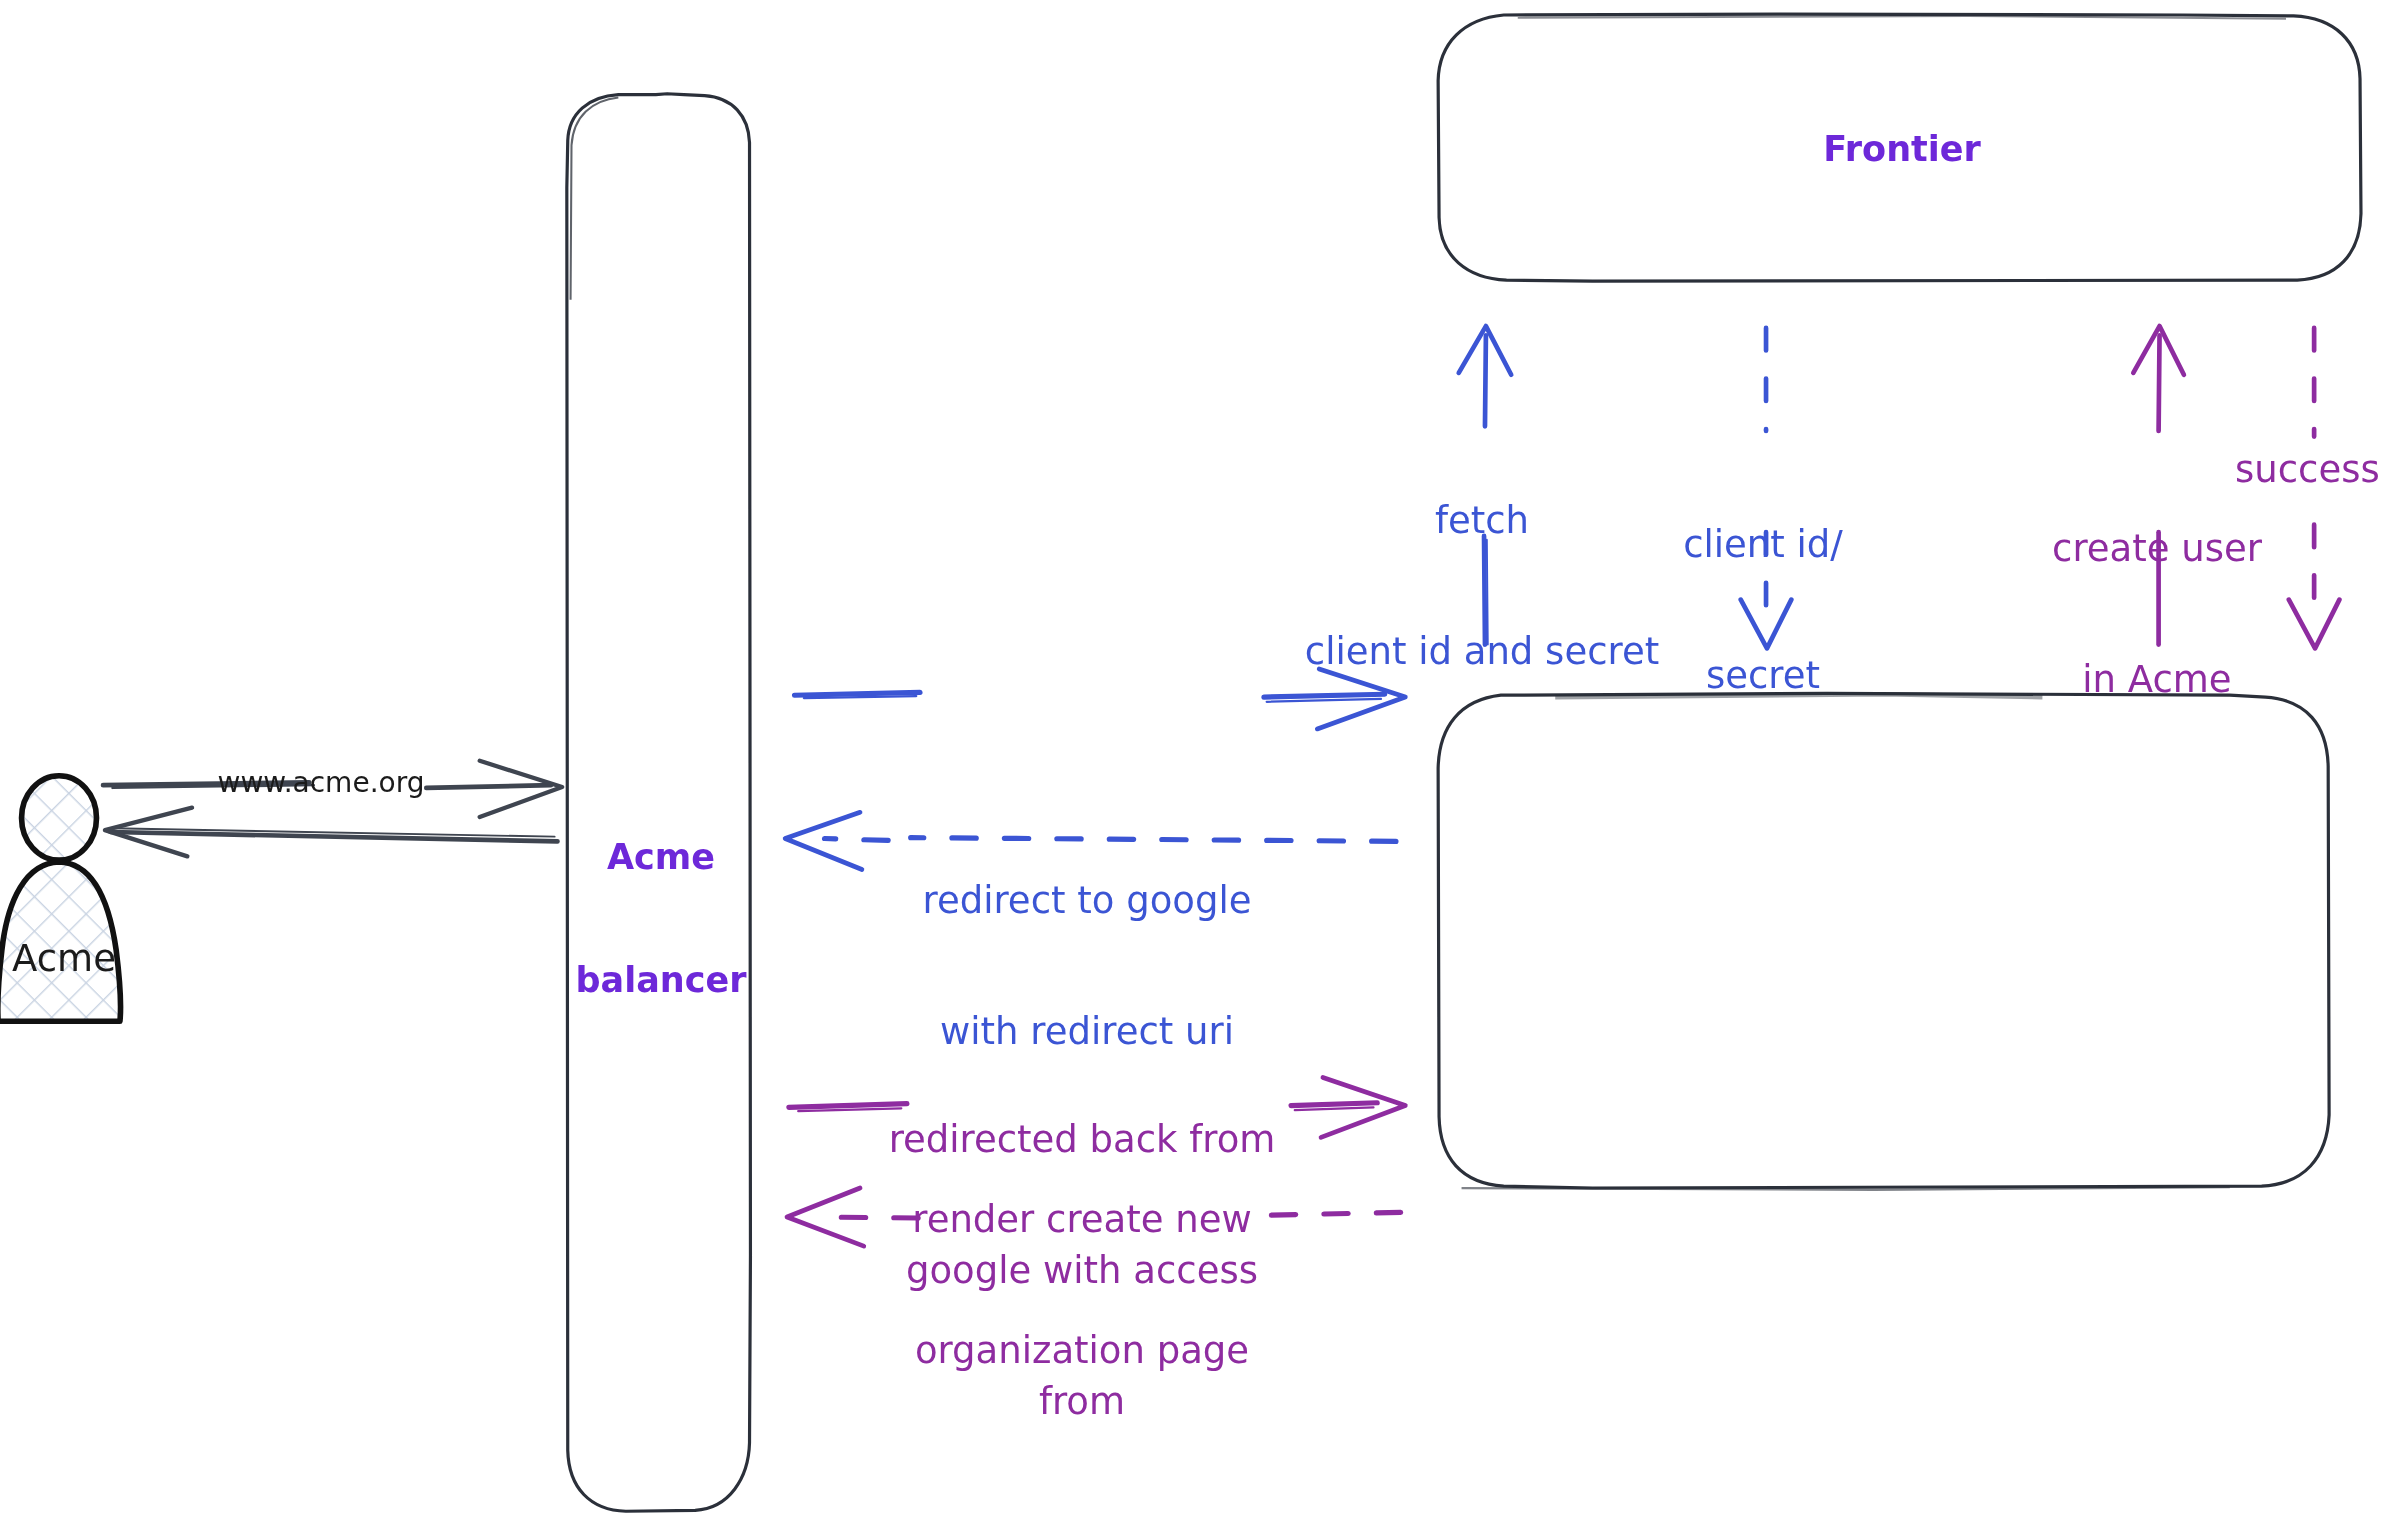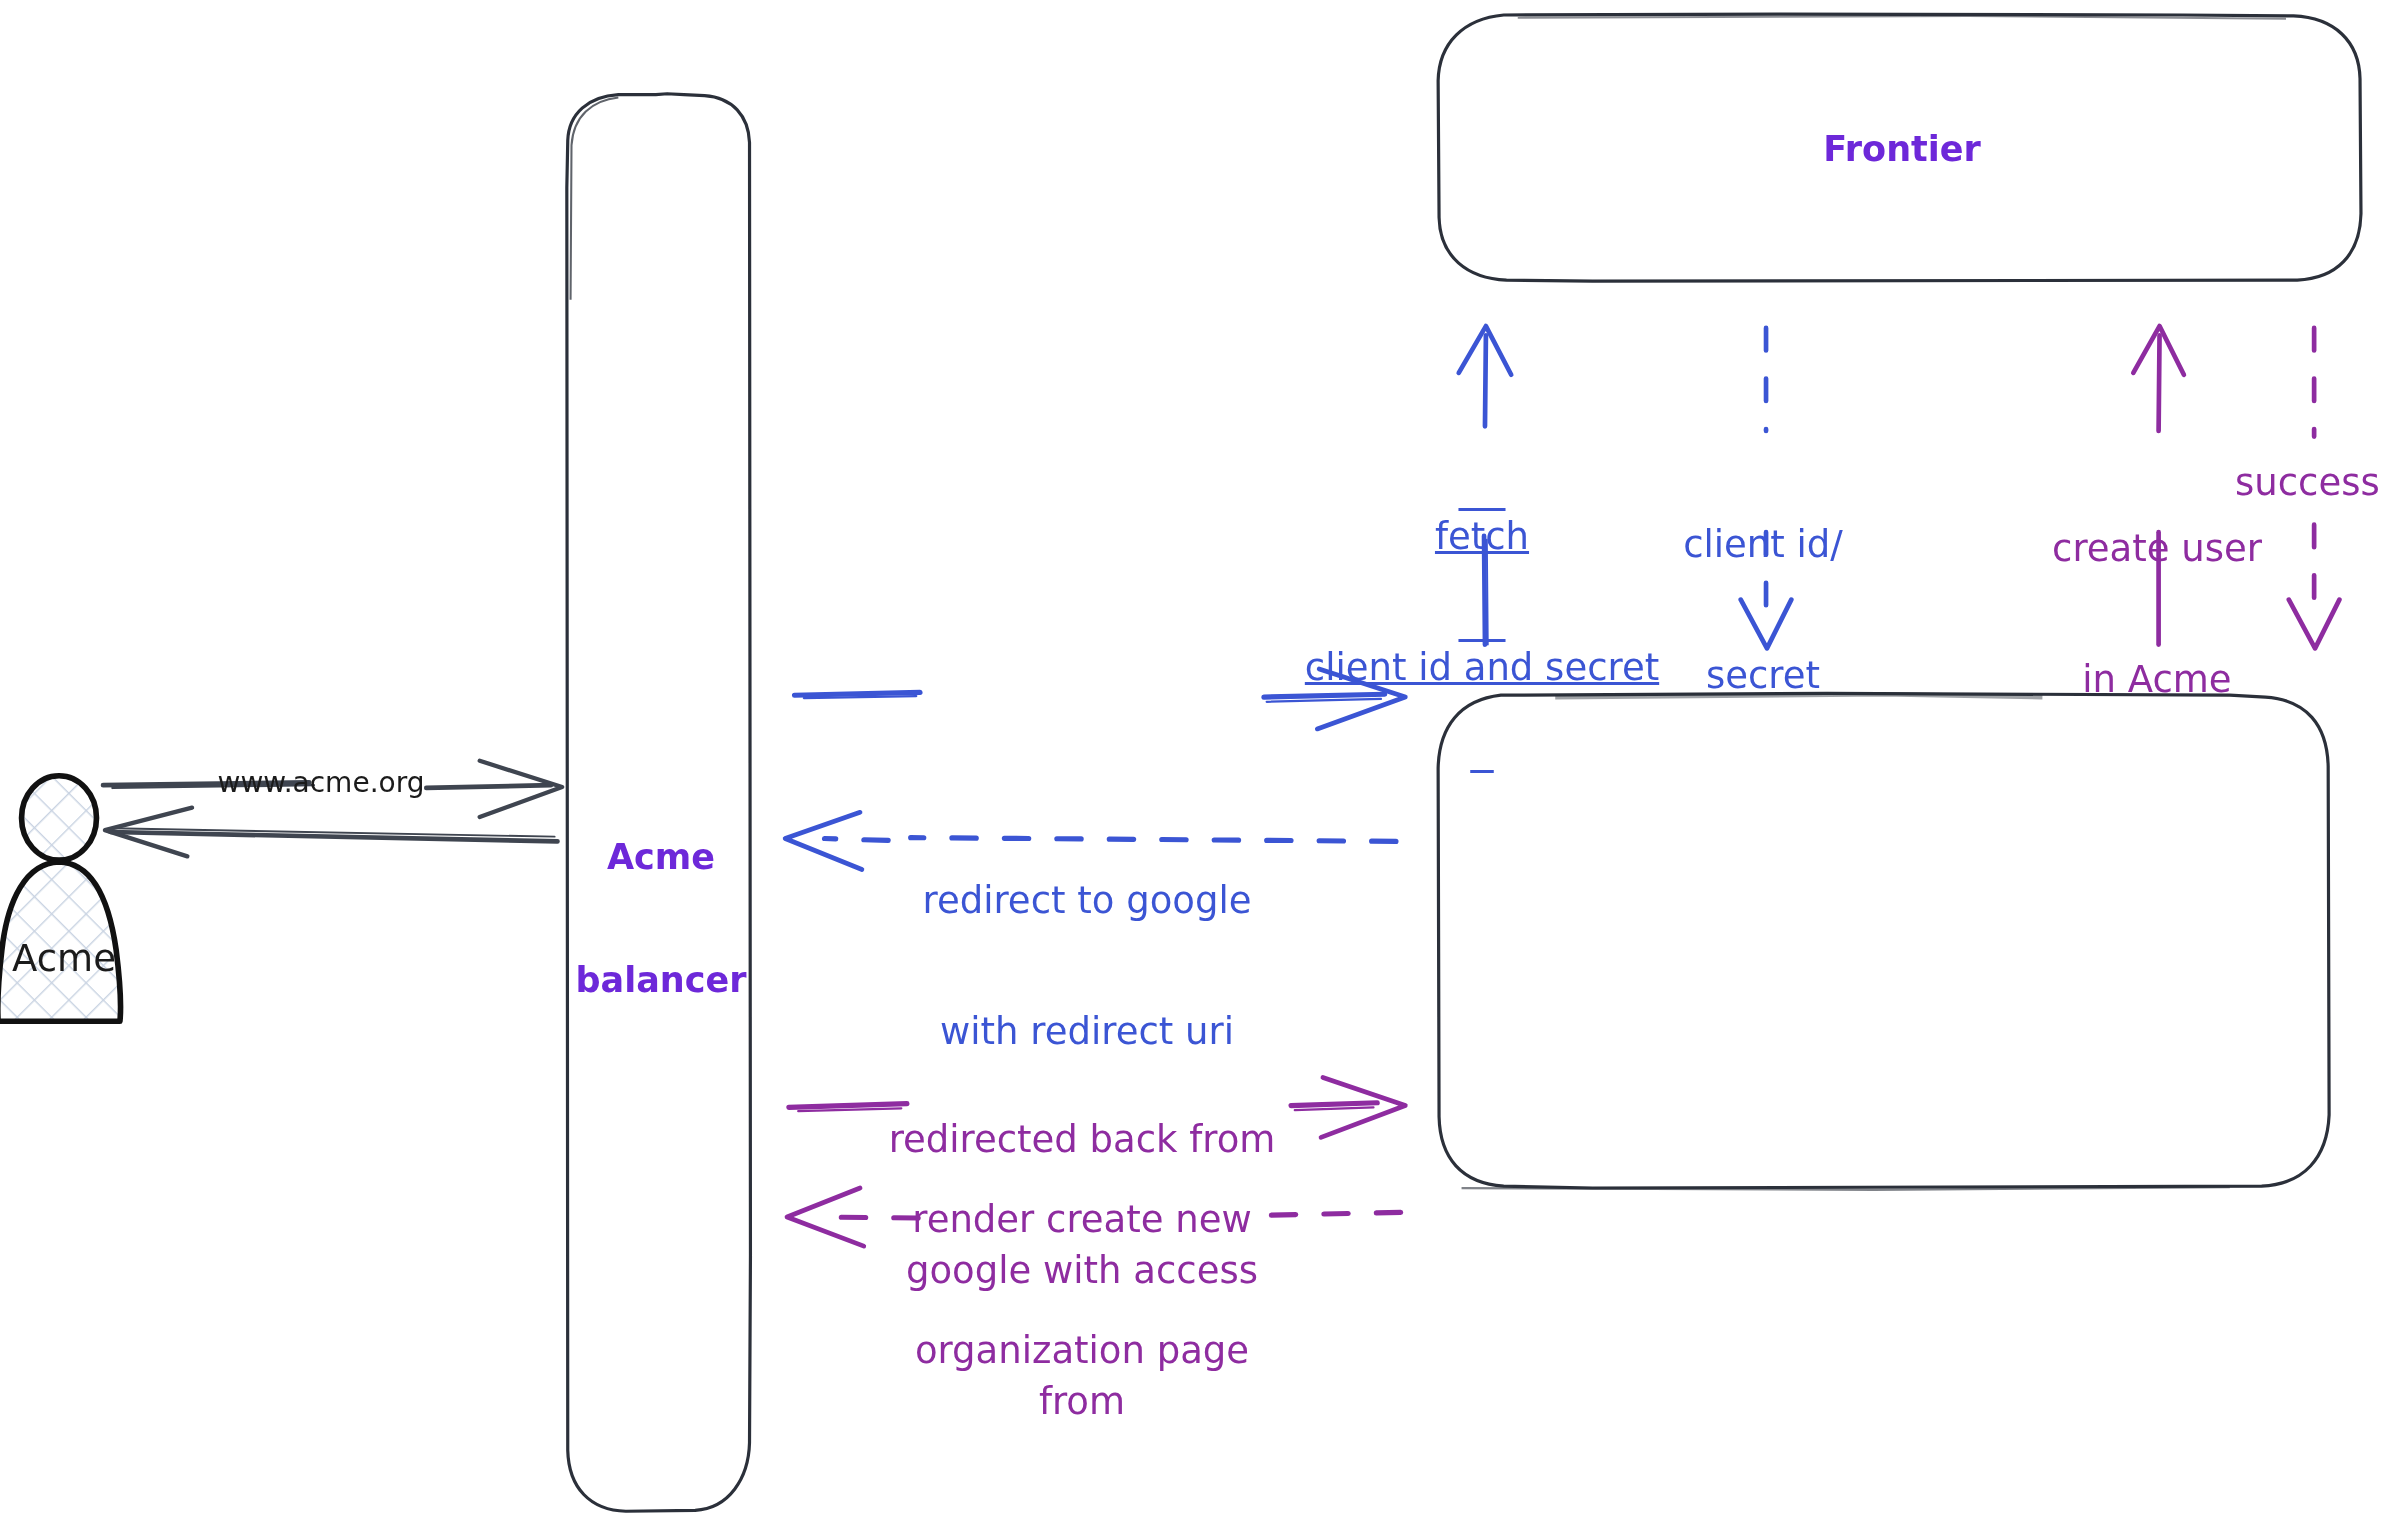--- a/index.html
+++ b/index.html
@@ -171,31 +171,31 @@
     <div>redirected back from</div>
     <div>google with access</div>
     <div>from</div>
   </div>
 
   <div class="lbl purple-text c" style="left:1082px;top:1111px;">
     <div>render create new</div>
     <div>organization page</div>
   </div>
 
-  <div class="lbl blue-text c" style="left:1482px;top:428px;text-decoration:underline;">
+  <div class="lbl blue-text c" style="left:1482px;top:412px;">
     <div>fetch</div>
     <div>client id and secret</div>
   </div>
 
   <div class="lbl blue-text c" style="left:1763px;top:436px;">
     <div>client id/</div>
     <div>secret</div>
   </div>
 
   <div class="lbl purple-text c" style="left:2157px;top:440px;">
     <div>create user</div>
     <div>in Acme</div>
   </div>
 
-  <div class="lbl purple-text" style="left:2235px;top:461px;">success</div>
+  <div class="lbl purple-text" style="left:2235px;top:448px;">success</div>
 
 </div>
 
 
 </body></html>

